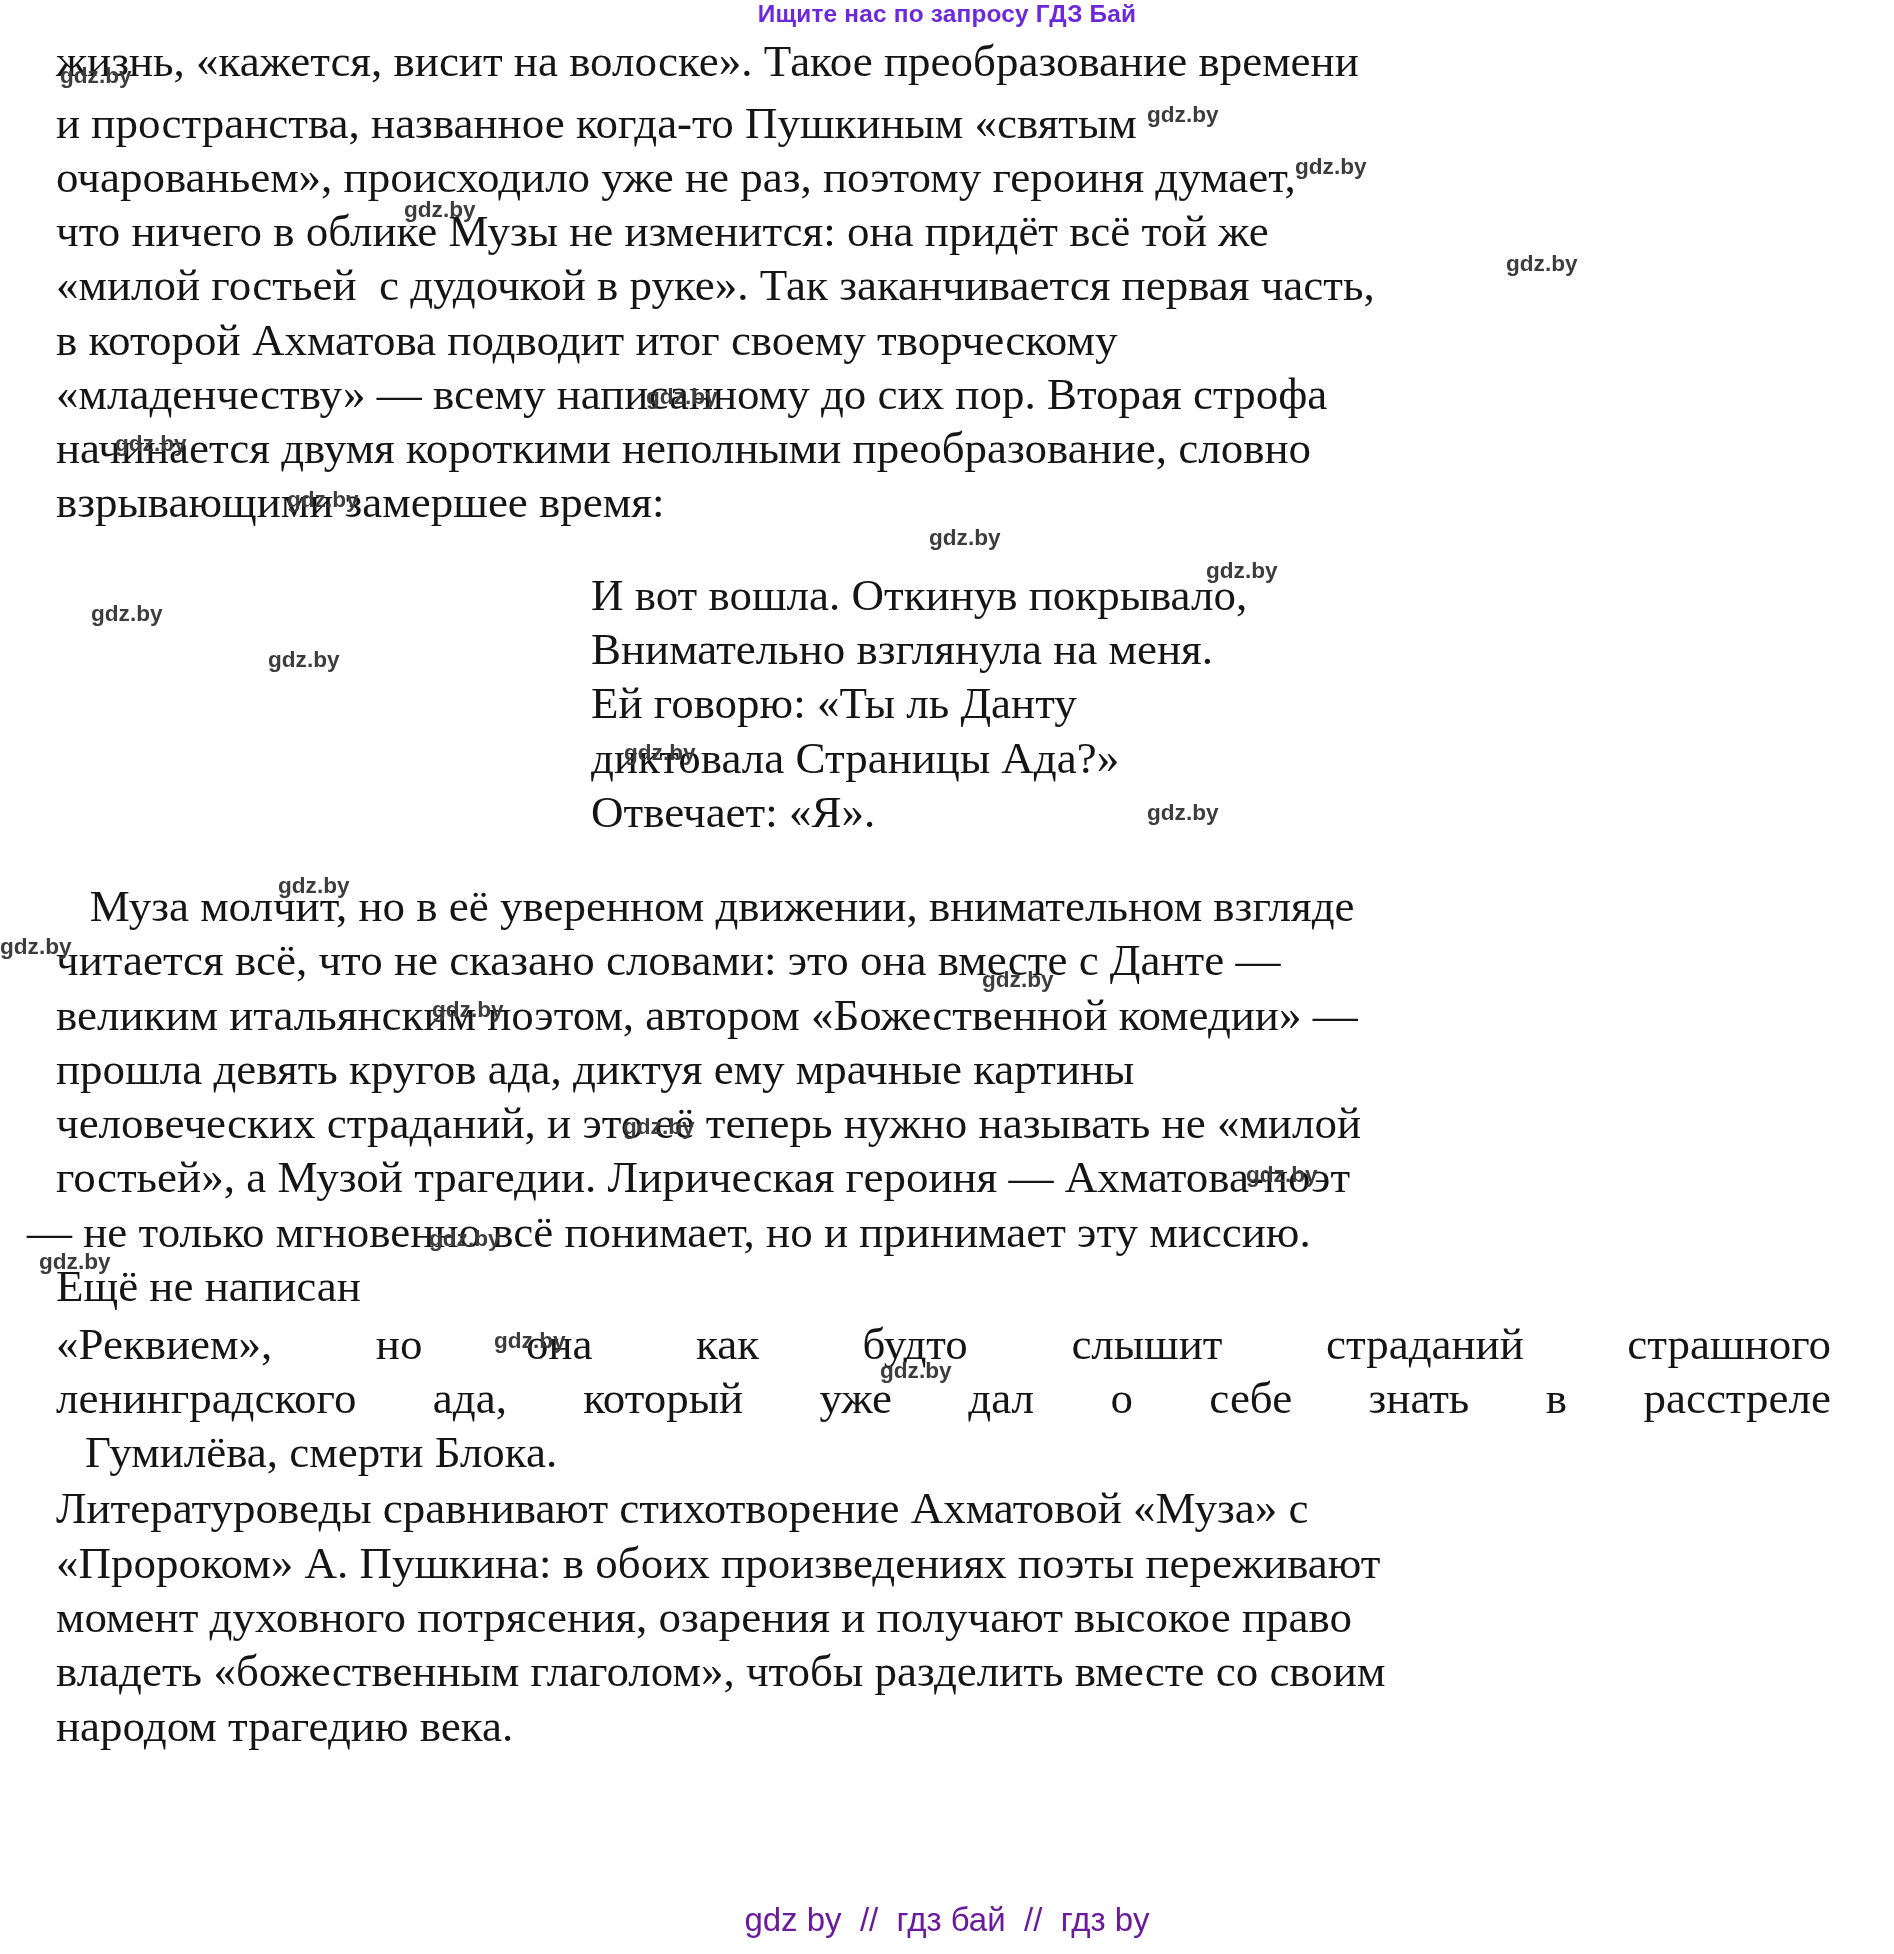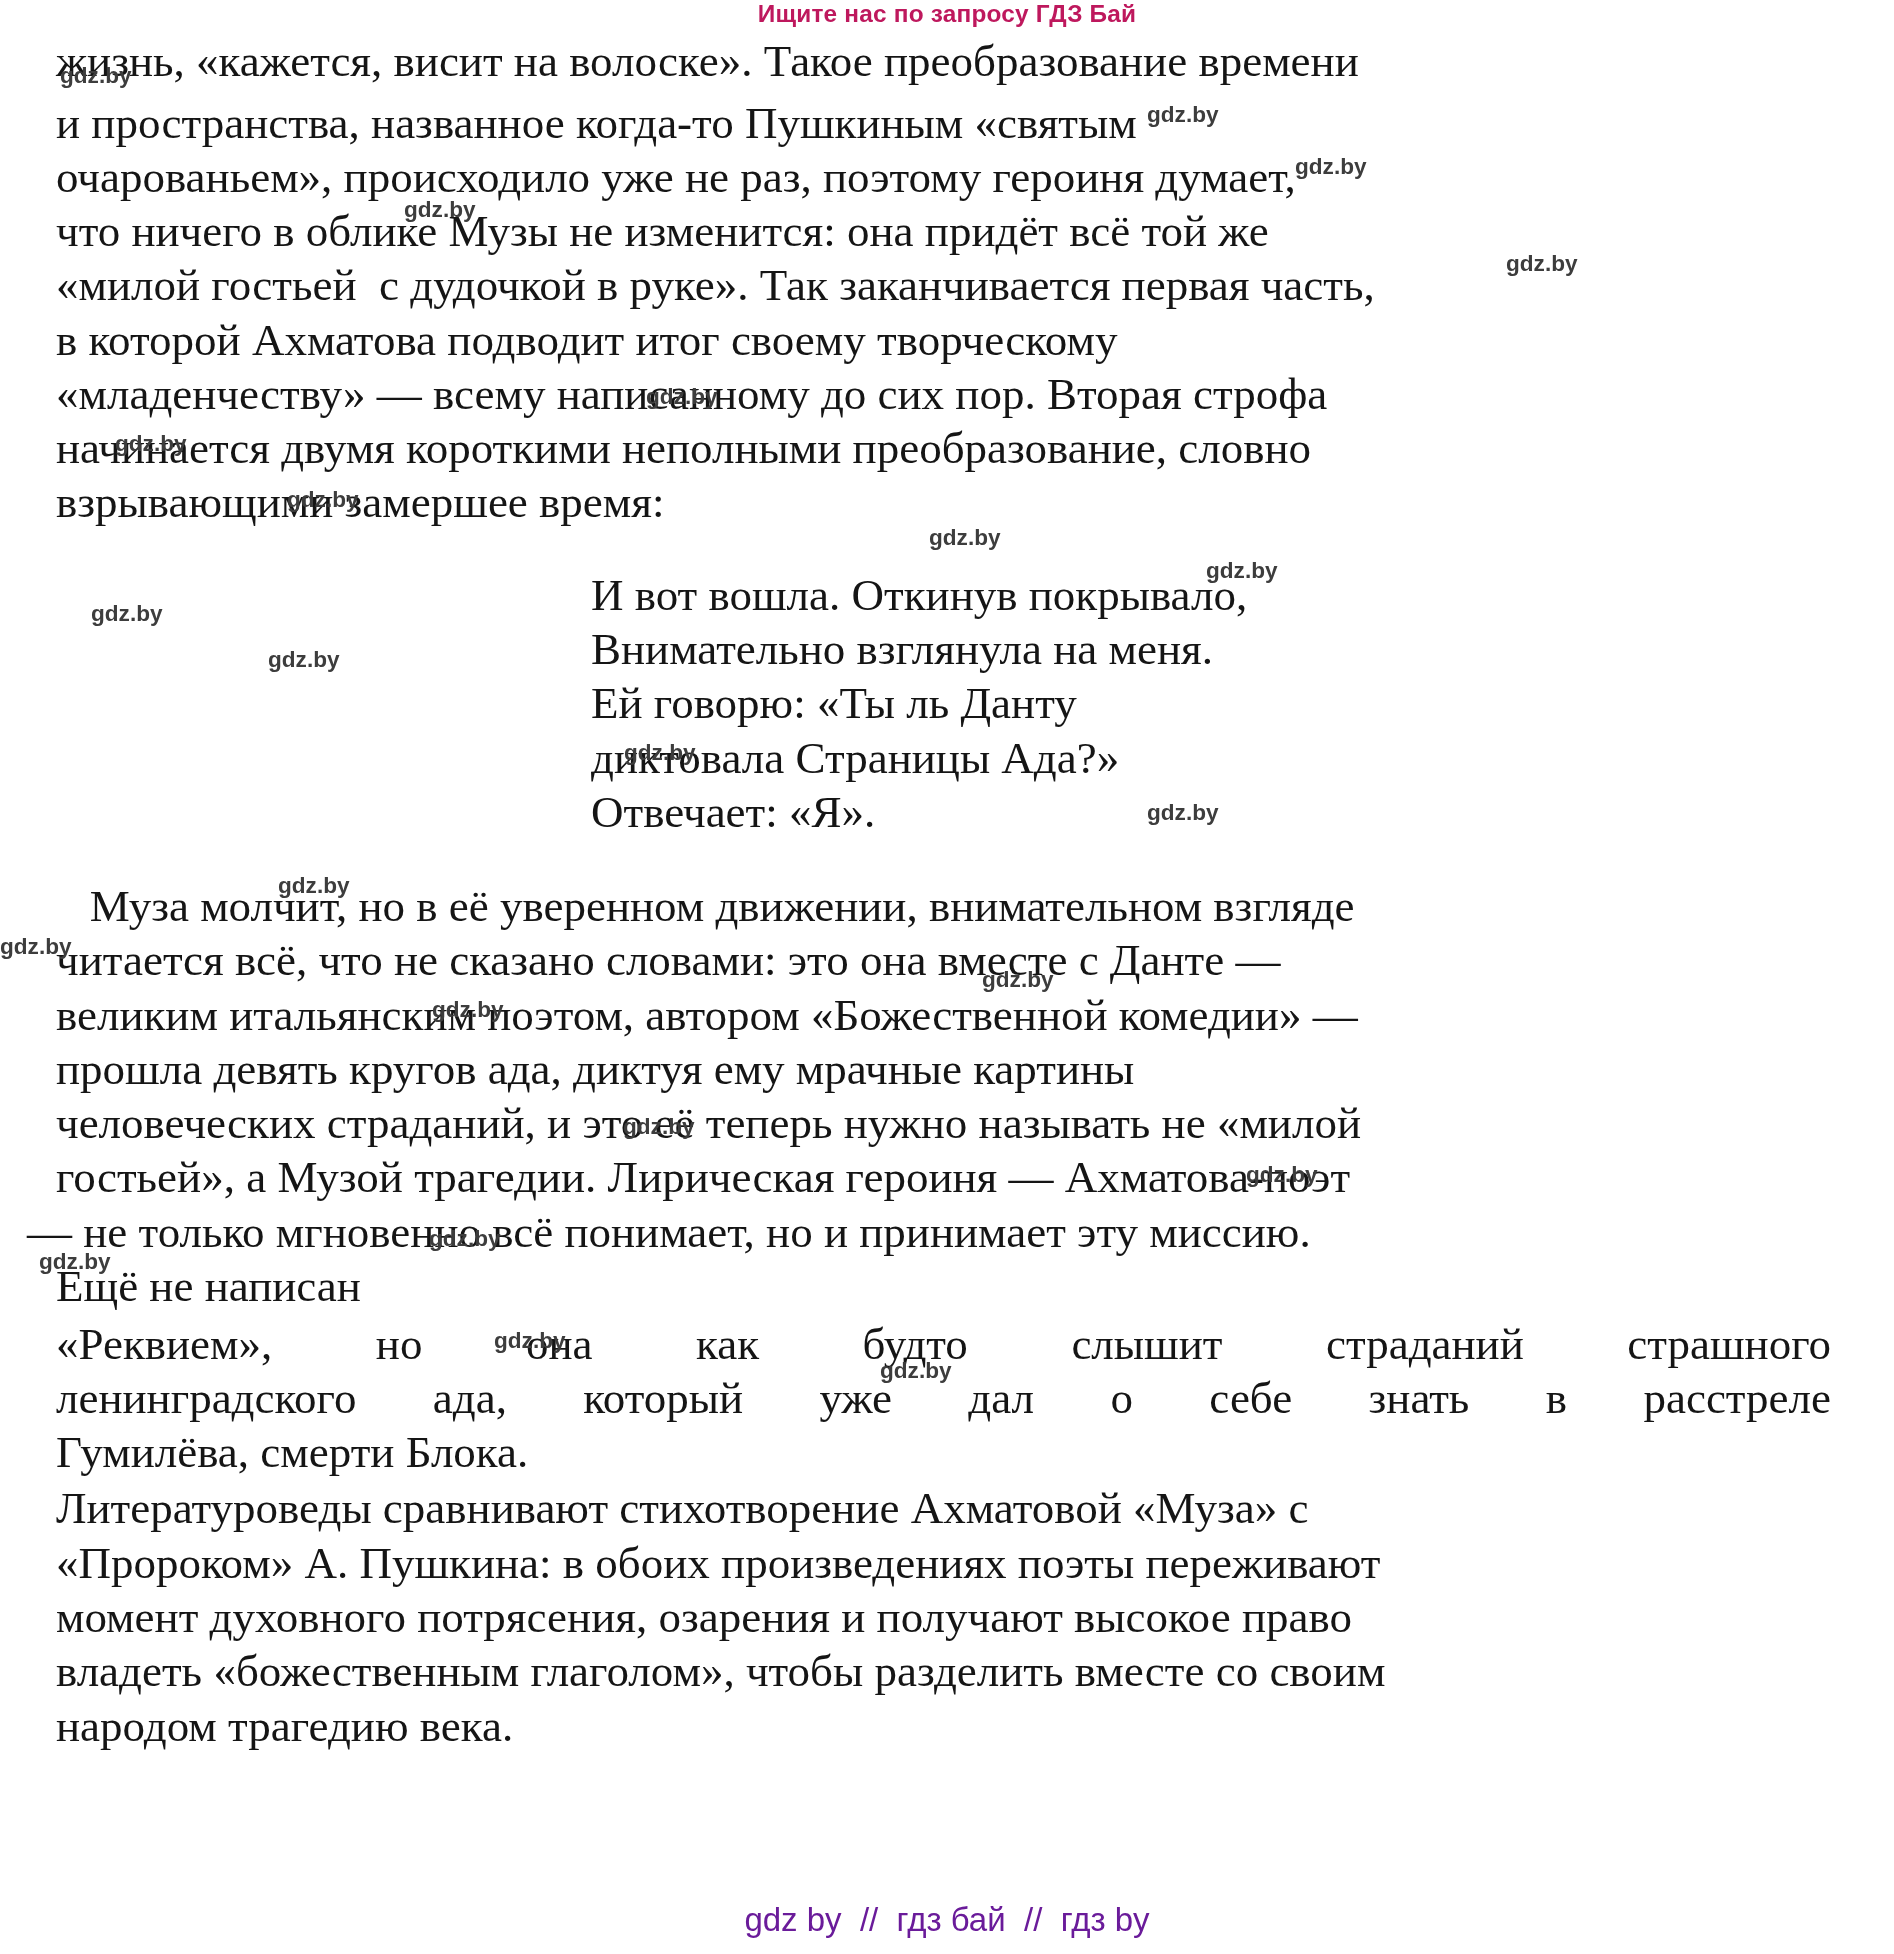--- a/index.html
+++ b/index.html
@@ -20,21 +20,21 @@
   #promo-header {
     position: absolute;
     top: 0px;
     left: 0;
     width: 1894px;
     text-align: center;
     font-family: "Liberation Sans", "DejaVu Sans", sans-serif;
     font-size: 24.4px;
     font-weight: 700;
     letter-spacing: 0.2px;
-    color: #be185d;
+    color: #6d28d9;
     white-space: nowrap;
   }
 
   
   #page-body {
     position: absolute;
     top: 27px;
     left: 0;
     width: 1894px;
   }
@@ -56,20 +56,21 @@
     width: 1775px;
     font-size: 45px;
     line-height: 51px;
     text-align: justify;
     text-align-last: justify;
     white-space: normal;
   }
   .jline.last {
     text-align: left;
     text-align-last: left;
+    margin-left: 29px;
   }
 
   
   .qline {
     position: absolute;
     left: 579px;
     font-size: 45px;
     line-height: 51px;
     white-space: pre;
     margin-left: 12px;

